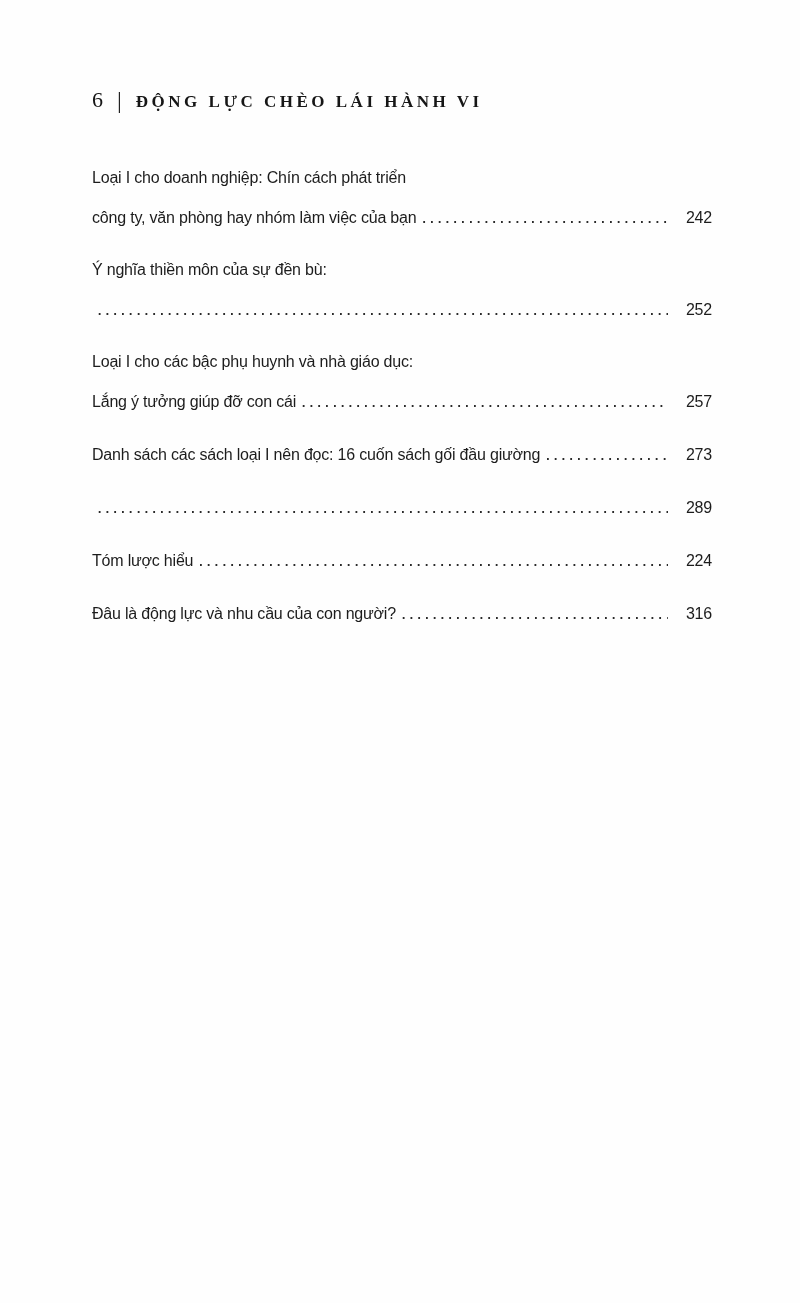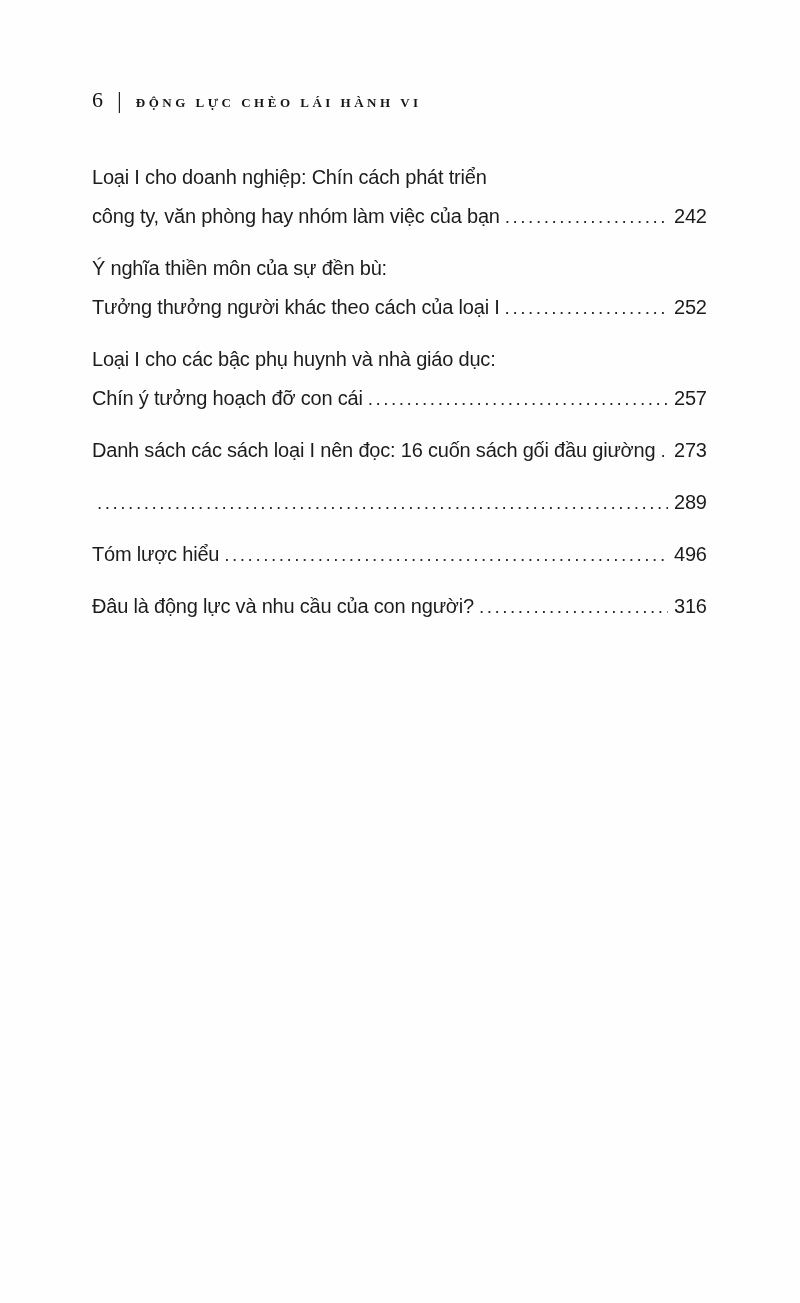--- a/index.html
+++ b/index.html
@@ -36,32 +36,32 @@
     margin-right: 14px;
   }
   .running-head .sep {
     font-size: 24px;
     font-weight: 300;
     margin-right: 14px;
     transform: translateY(1px);
     color: #222;
   }
   .running-head .title {
-    font-size: 13px;
+    font-size: 17px;
     letter-spacing: 3.5px;
     font-weight: 600;
     text-transform: uppercase;
   }
   
   .toc {
     position: absolute;
     top: 158px;
     left: 92px;
     right: 88px;
-    font-size: 20px;
+    font-size: 16px;
     letter-spacing: -0.2px;
   }
   .entry {
     margin-bottom: 13px;
   }
   .line {
     line-height: 39px;
     white-space: nowrap;
   }
   .lastline {
@@ -80,21 +80,21 @@
     margin: 0 6px 0 5px;
     color: #2a2a2a;
   }
   .dots::after {
     content: "..................................................................................................................................";
     letter-spacing: 2.5px;
     font-size: 19px;
   }
   .pg {
     flex: 0 0 auto;
-    text-align: left;
+    text-align: right;
     min-width: 38px;
   }
 </style>
 </head>
 <body>
 
 <div class="page">
 
   <div class="running-head">
     <span class="pagenum">6</span>
@@ -109,30 +109,29 @@
       <div class="lastline">
         <span class="txt">công ty, văn phòng hay nhóm làm việc của bạn</span>
         <span class="dots"></span>
         <span class="pg">242</span>
       </div>
     </div>
 
     <div class="entry">
       <div class="line">Ý nghĩa thiền môn của sự đền bù:</div>
       <div class="lastline">
-        <span class="txt">Tưởng thưởng người khác theo cách của loại I</span>
         <span class="dots"></span>
         <span class="pg">252</span>
       </div>
     </div>
 
     <div class="entry">
       <div class="line">Loại I cho các bậc phụ huynh và nhà giáo dục:</div>
       <div class="lastline">
-        <span class="txt">Chín ý tưởng hoạch đỡ con cái</span>
+        <span class="txt">Lắng ý tưởng giúp đỡ con cái</span>
         <span class="dots"></span>
         <span class="pg">257</span>
       </div>
     </div>
 
     <div class="entry">
       <div class="lastline">
         <span class="txt">Danh sách các sách loại I nên đọc: 16 cuốn sách gối đầu giường</span>
         <span class="dots"></span>
         <span class="pg">273</span>
@@ -144,21 +143,21 @@
         <span class="dots"></span>
         <span class="pg">289</span>
       </div>
     </div>
 
 
     <div class="entry">
       <div class="lastline">
         <span class="txt">Tóm lược hiểu</span>
         <span class="dots"></span>
-        <span class="pg">496</span>
+        <span class="pg">224</span>
       </div>
     </div>
 
     <div class="entry">
       <div class="lastline">
         <span class="txt">Đâu là động lực và nhu cầu của con người?</span>
         <span class="dots"></span>
         <span class="pg">316</span>
       </div>
     </div>

